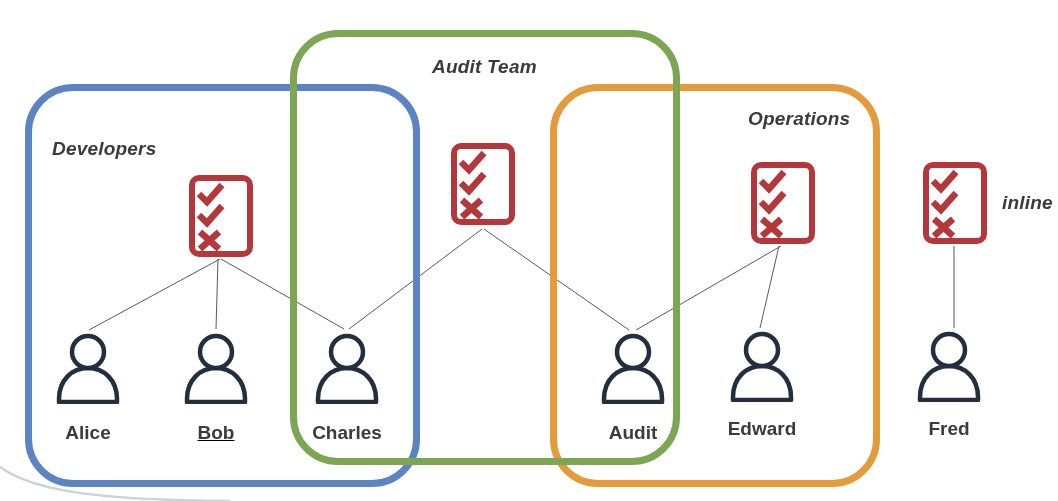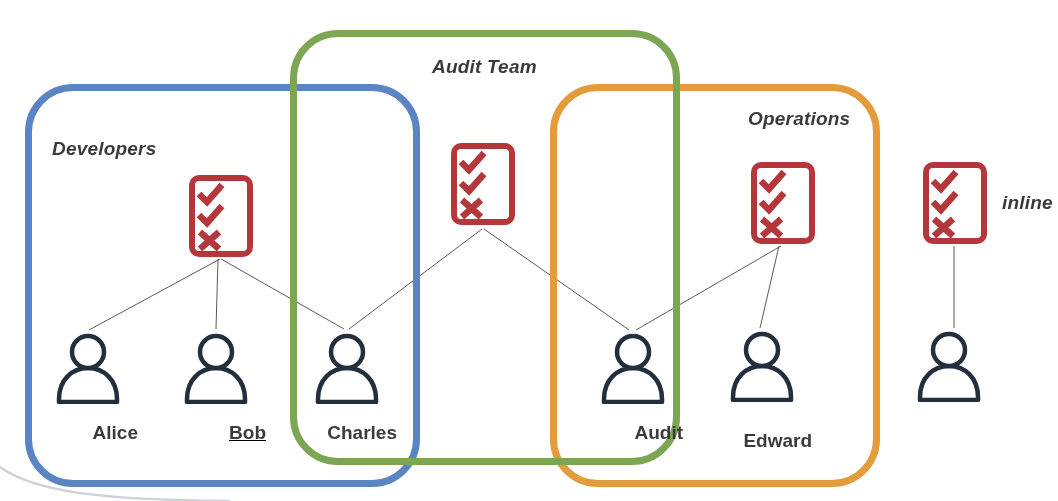--- a/index.html
+++ b/index.html
@@ -27,32 +27,32 @@
   .label.inline{left:1002px;top:192px;}
 
   .checklist{position:absolute;width:66px;height:84px;z-index:5;}
   .checklist .frame{fill:#ffffff;stroke:var(--red,#B4373B);stroke-width:6;}
   .checklist .mark{fill:none;stroke:var(--red,#B4373B);stroke-width:6.5;stroke-linejoin:miter;}
   .cl-developers{left:188px;top:174px;}
   .cl-audit{left:450px;top:142px;}
   .cl-operations{left:750px;top:161px;}
   .cl-inline{left:922px;top:161px;}
 
-  .person{position:absolute;width:100px;z-index:5;text-align:right;}
+  .person{position:absolute;width:100px;z-index:5;text-align:center;}
   .person .glyph{width:64px;height:72px;margin:0 auto;}
   .person .glyph path{fill:none;stroke:var(--navy,#232F3E);stroke-width:4.5;stroke-linejoin:round;}
   .person .glyph circle{fill:#ffffff;stroke:var(--navy,#232F3E);stroke-width:4.5;}
   .person .name{font-weight:700;font-size:19px;color:var(--text,#3B3B3B);margin-top:18px;}
   .p-alice{left:38px;top:332px;}
   .p-bob{left:166px;top:332px;text-decoration:underline;}
   .p-charles{left:297px;top:332px;}
   .p-david{left:583px;top:332px;}
   .p-edward{left:712px;top:330px;}
   .p-fred{left:899px;top:330px;}
-  .p-edward .name,.p-fred .name{margin-top:28px;}
+  .p-edward .name,.p-fred .name{margin-top:16px;}
 </style>
 </head>
 <body>
 
 <div class="canvas">
 
   <svg class="lines" width="1058" height="501" viewBox="0 0 1058 501">
     <line x1="220" y1="259" x2="89" y2="330"></line>
     <line x1="218" y1="259" x2="216" y2="329"></line>
     <line x1="221" y1="259" x2="344" y2="329"></line>
@@ -139,15 +139,16 @@
       <path d="M3 70 V67 C3 48 16 36 32 36 C48 36 61 48 61 67 V70 Z"></path>
       <circle cx="32" cy="20" r="16"></circle>
     </svg>
     <div class="name">Edward</div>
   </div>
   <div class="person p-fred">
     <svg class="glyph" viewBox="0 0 64 72">
       <path d="M3 70 V67 C3 48 16 36 32 36 C48 36 61 48 61 67 V70 Z"></path>
       <circle cx="32" cy="20" r="16"></circle>
     </svg>
+    <div class="name">Fred</div>
   </div>
 
 </div>
 
 </body></html>

